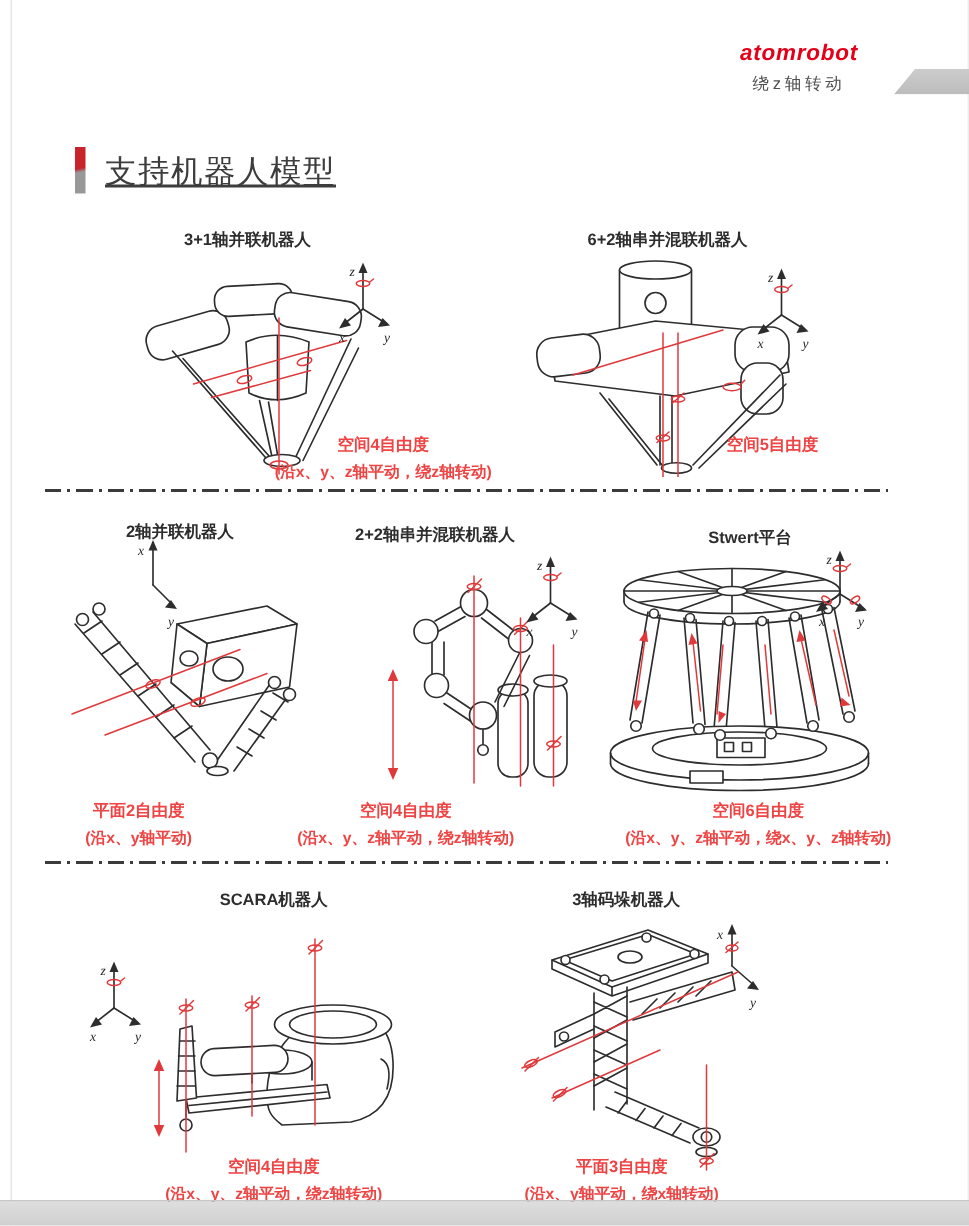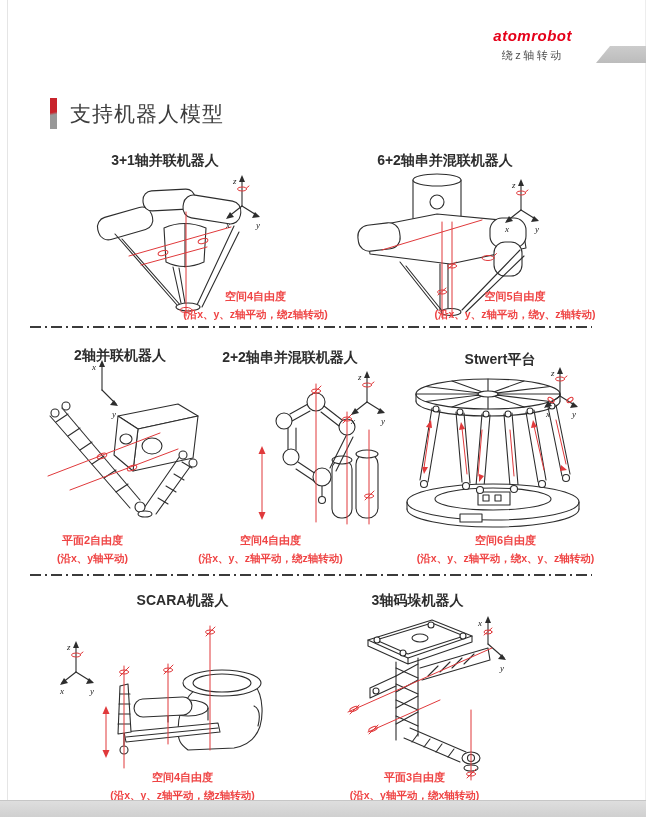--- a/index.html
+++ b/index.html
@@ -24,23 +24,23 @@
     background:linear-gradient(180deg,#cccccc,#bcbcbc);
     clip-path:polygon(0 100%, 28% 0, 100% 0, 100% 100%);
   }
 
   
   .title-row{position:absolute;top:98px;left:50px;display:flex;align-items:center;}
   .title-bar{
     width:7px;height:31px;
     background:linear-gradient(169deg,#c8242c 0%,#c8242c 46%,#989898 54%,#989898 100%);
   }
-  .title-row h1{margin:0 0 0 13px;font-size:21px;font-weight:500;color:#3d3d3d;letter-spacing:1px;}
-
-  .lbl{position:absolute;font-size:14px;font-weight:700;color:#2d2d2d;text-align:center;}
+  .title-row h1{margin:0 0 0 13px;font-size:21px;font-weight:500;color:#3d3d3d;letter-spacing:1px;text-decoration:underline;}
+
+  .lbl{position:absolute;font-size:11px;font-weight:700;color:#2d2d2d;text-align:center;}
   .cap{position:absolute;text-align:center;color:#ef4444;font-weight:700;}
   .cap .dof{font-size:11px;margin-bottom:4px;}
   .cap .det{font-size:10.5px;}
 
   .divider{
     position:absolute;left:30px;width:562px;height:2px;
     background:repeating-linear-gradient(to right,#3b3b3b 0 11px,transparent 11px 15px,#3b3b3b 15px 17px,transparent 17px 21px);
   }
 
   .art{position:absolute;}
@@ -172,21 +172,20 @@
     <text x="31" y="56">y</text>
   </g>
 </svg>
 
 <div class="cap" style="left:168px;width:175px;top:289px">
   <div class="dof">空间4自由度</div>
   <div class="det">(沿x、y、z轴平动，绕z轴转动)</div>
 </div>
 <div class="cap" style="left:420px;width:190px;top:289px">
   <div class="dof">空间5自由度</div>
-  <div class="det">(沿x、y、z轴平动，绕y、z轴转动)</div>
 </div>
 
 <div class="lbl" style="left:40px;width:160px;top:347px">2轴并联机器人</div>
 <div class="lbl" style="left:200px;width:180px;top:349px">2+2轴串并混联机器人</div>
 <div class="lbl" style="left:420px;width:160px;top:351px">Stwert平台</div>
 
 <svg class="art" style="left:30px;top:356px" width="178" height="170" viewBox="0 0 178 170">
   <g transform="translate(58,2)">
     <g class="ln">
         <path d="M14,32 V7"></path>

